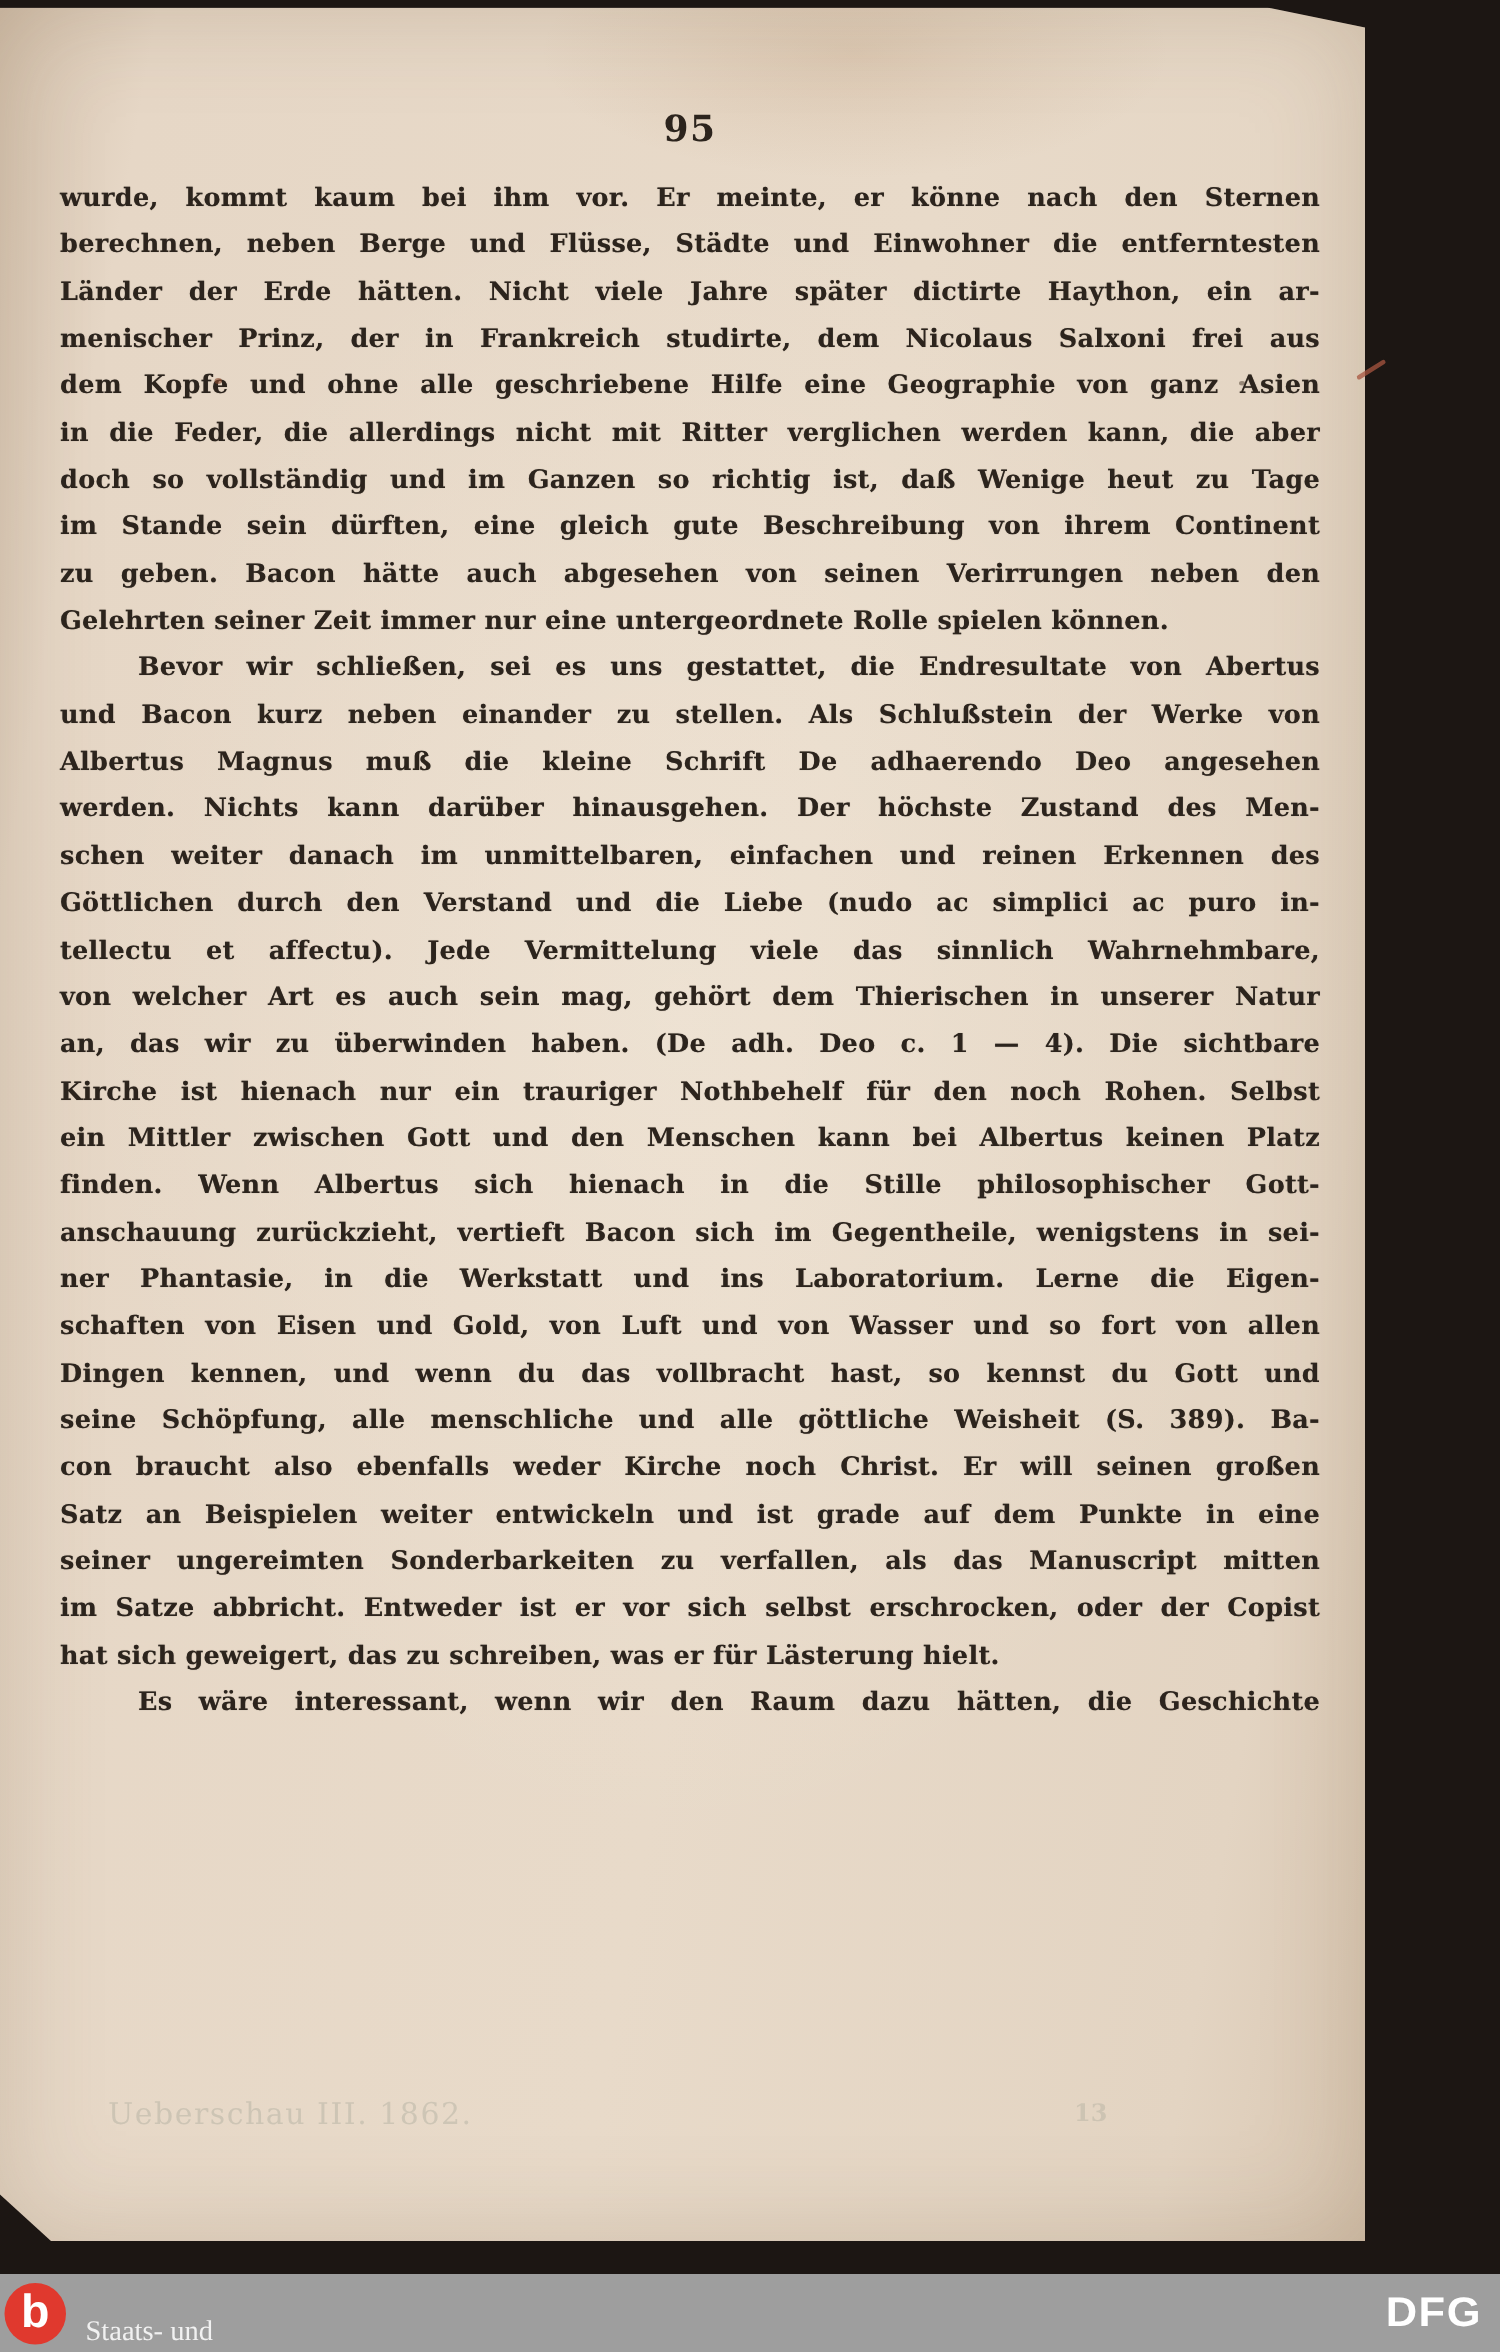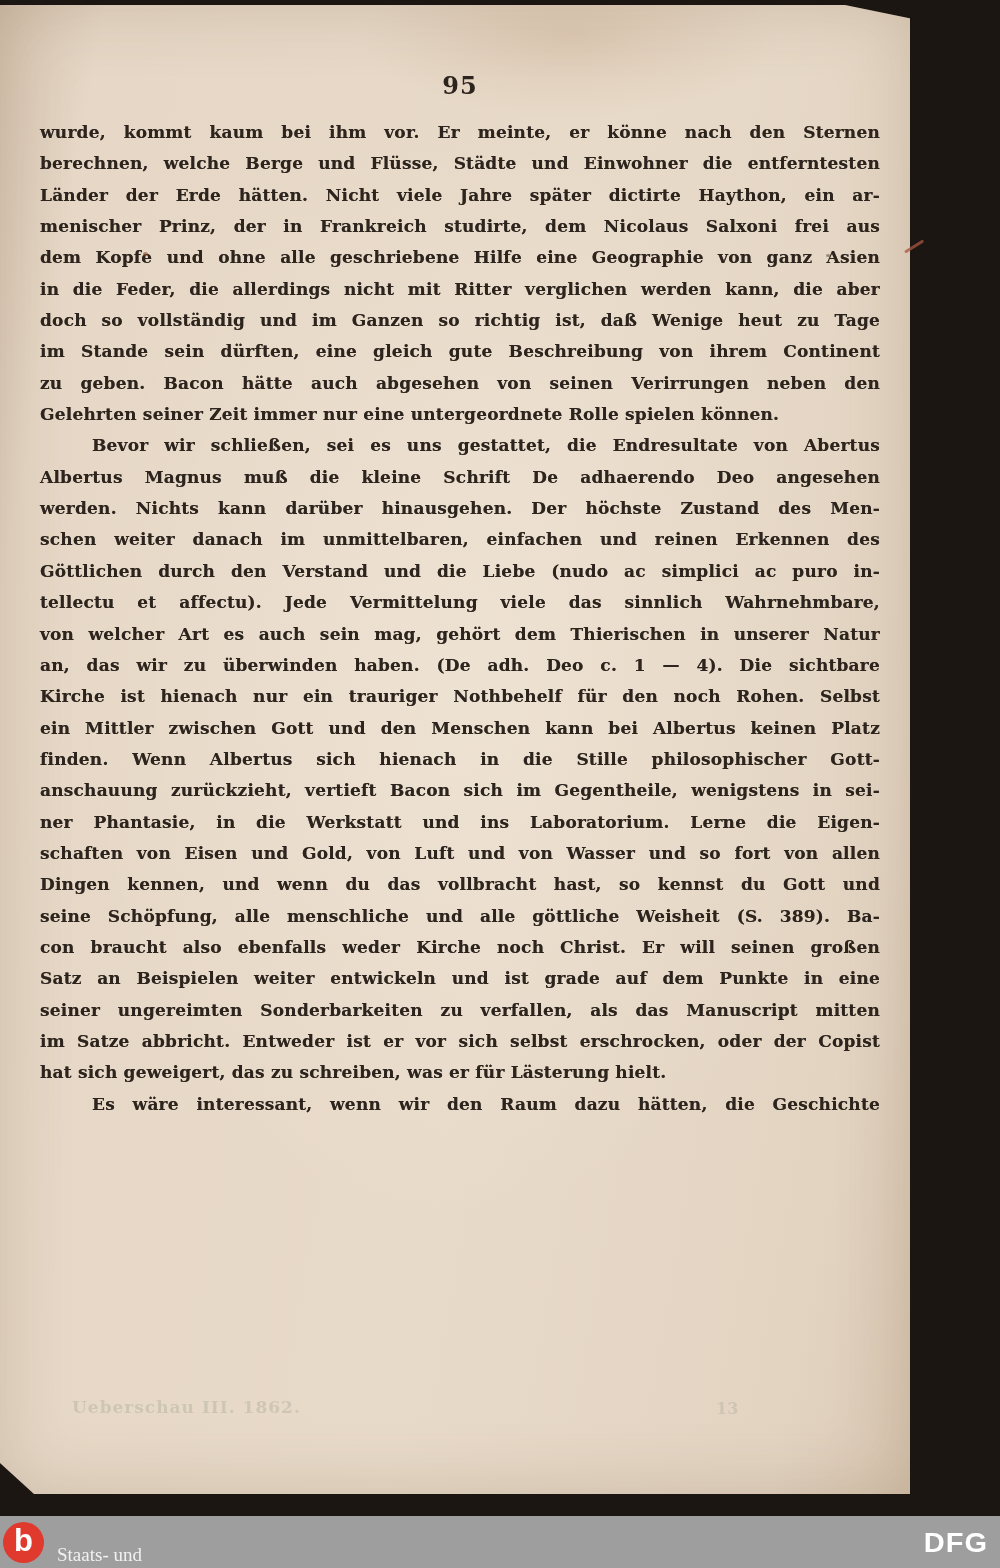--- a/index.html
+++ b/index.html
@@ -30,21 +30,21 @@
     font-size:17px;line-height:31.35px;font-weight:bold;
     letter-spacing:.2px;
     text-align:justify;text-align-last:justify;
     text-shadow:0 0 .5px rgba(44,36,29,.55);
   }
   .line.indent{text-indent:52px;}
   .line.last{text-align-last:left;}
   
   .ghost-line{
     position:absolute;left:72px;top:1392px;
-    font-size:17px;font-weight:bold;color:#5d6e62;opacity:.18;
+    font-size:20px;font-weight:normal;color:#5d6e62;opacity:.18;
     letter-spacing:1px;filter:blur(.4px);
   }
   .ghost-number{
     position:absolute;left:716px;top:1394px;
     font-size:16px;font-weight:bold;color:#5d6e62;opacity:.16;filter:blur(.4px);text-align:right;
   }
   .red-mark{
     position:absolute;left:903px;top:240px;width:22px;height:2.5px;
     background:#a85640;opacity:.75;transform:rotate(-32deg);border-radius:2px;
   }
@@ -76,30 +76,31 @@
     transform:scaleY(.95);
   }
 </style>
 </head>
 <body>
 
 <div class="page">
   <div class="page-number">95</div>
   <div class="text-block">
       <div class="line">wurde, kommt kaum bei ihm vor.  Er meinte, er könne nach den Sternen</div>
-      <div class="line">berechnen, welche Berge und Flüsse, Städte und Einwohner die entferntesten</div>
+      <div class="line">berechnen, neben Berge und Flüsse, Städte und Einwohner die entferntesten</div>
       <div class="line">Länder der Erde hätten.  Nicht viele Jahre später dictirte Haython, ein ar-</div>
       <div class="line">menischer Prinz, der in Frankreich studirte, dem Nicolaus Salxoni frei aus</div>
       <div class="line">dem Kopfe und ohne alle geschriebene Hilfe eine Geographie von ganz Asien</div>
       <div class="line">in die Feder, die allerdings nicht mit Ritter verglichen werden kann, die aber</div>
       <div class="line">doch so vollständig und im Ganzen so richtig ist, daß Wenige heut zu Tage</div>
       <div class="line">im Stande sein dürften, eine gleich gute Beschreibung von ihrem Continent</div>
       <div class="line">zu geben.  Bacon hätte auch abgesehen von seinen Verirrungen neben den</div>
       <div class="line last">Gelehrten seiner Zeit immer nur eine untergeordnete Rolle spielen können.</div>
       <div class="line indent">Bevor wir schließen, sei es uns gestattet, die Endresultate von Abertus</div>
+      <div class="line">und Bacon kurz neben einander zu stellen.  Als Schlußstein der Werke von</div>
       <div class="line">Albertus Magnus muß die kleine Schrift De adhaerendo Deo angesehen</div>
       <div class="line">werden.  Nichts kann darüber hinausgehen.  Der höchste Zustand des Men-</div>
       <div class="line">schen weiter danach im unmittelbaren, einfachen und reinen Erkennen des</div>
       <div class="line">Göttlichen durch den Verstand und die Liebe (nudo ac simplici ac puro in-</div>
       <div class="line">tellectu et affectu).  Jede Vermittelung viele das sinnlich Wahrnehmbare,</div>
       <div class="line">von welcher Art es auch sein mag, gehört dem Thierischen in unserer Natur</div>
       <div class="line">an, das wir zu überwinden haben.  (De adh. Deo c. 1 — 4).  Die sichtbare</div>
       <div class="line">Kirche ist hienach nur ein trauriger Nothbehelf für den noch Rohen.  Selbst</div>
       <div class="line">ein Mittler zwischen Gott und den Menschen kann bei Albertus keinen Platz</div>
       <div class="line">finden.  Wenn Albertus sich hienach in die Stille philosophischer Gott-</div>

